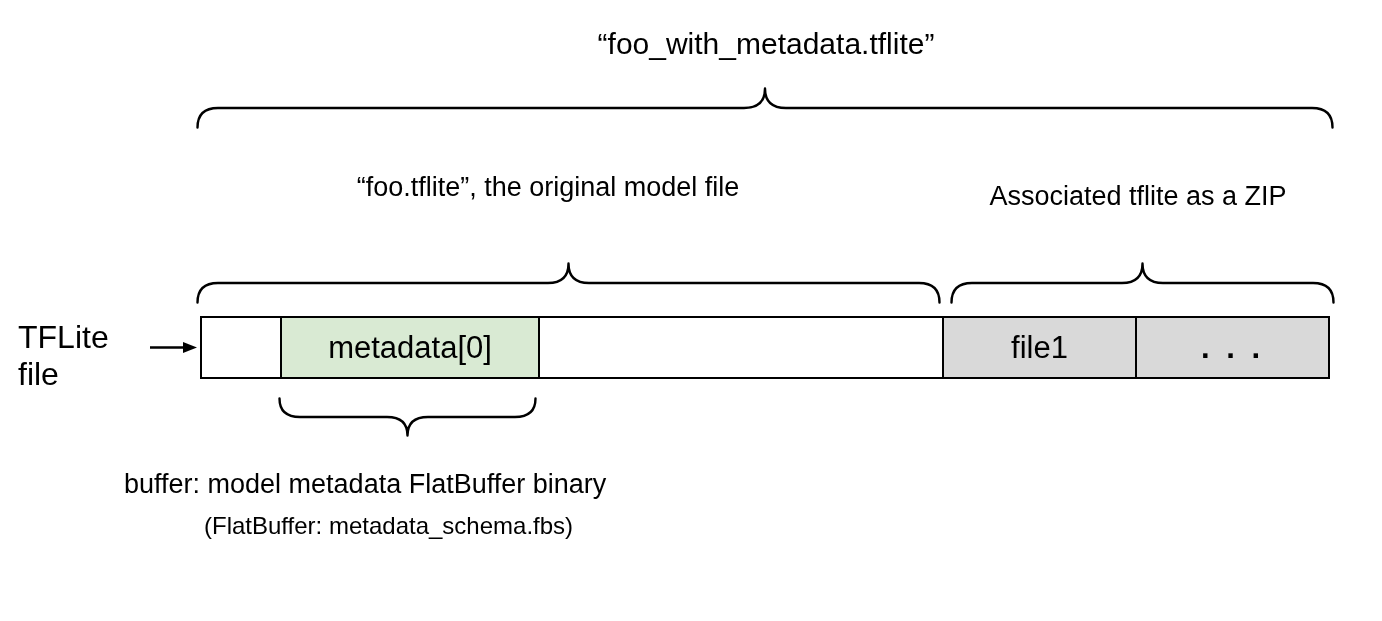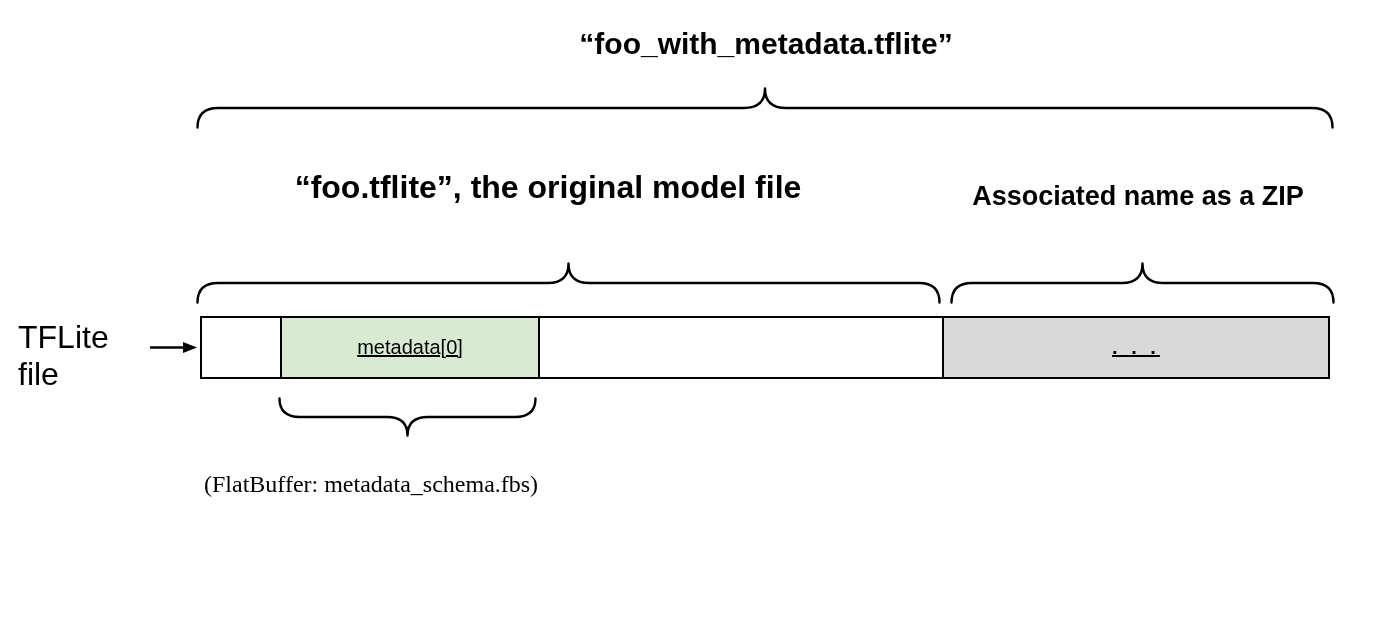--- a/index.html
+++ b/index.html
@@ -9,41 +9,41 @@
   }
   body {
     width: 1382px;
     height: 621px;
     position: relative;
     font-family: "Liberation Sans", sans-serif;
     color: #000000;
     overflow: hidden;
   }
   .abs { position: absolute; }
-  .centered { transform: translateX(-50%); font-weight: bold; }
+  .centered { transform: translateX(-50%); }
 
   #title {
     top: 27px;
     left: 766px;
     font-size: 30px;
     white-space: nowrap;
   }
 
   #top-brace { left: 196px; top: 87px; }
   #model-file-brace { left: 196px; top: 262px; }
   #zip-brace { left: 950px; top: 262px; }
   #metadata-brace { left: 278px; top: 397px; }
 
   #model-file-label {
     top: 170px;
     left: 548px;
     text-align: center;
     white-space: nowrap;
   }
-  #model-file-label .l1 { font-size: 32px; line-height: 34px; }
+  #model-file-label .l1 { font-size: 27px; line-height: 34px; }
   #model-file-label .l2 { font-size: 23px; line-height: 32px; }
 
   #associated-label {
     top: 181px;
     left: 1138px;
     font-size: 27px;
     white-space: nowrap;
   }
 
   #tflite-model-label {
@@ -65,42 +65,40 @@
     border: 2px solid #000000;
     display: flex;
     background: #ffffff;
   }
   .segment {
     box-sizing: border-box;
     height: 100%;
     display: flex;
     align-items: center;
     justify-content: center;
-    font-size: 20px;
+    font-size: 31px;
     white-space: nowrap;
-    text-decoration: underline;
   }
   .segment + .segment { border-left: 2px solid #000000; }
   .seg-header { width: 78px; background: #ffffff; }
   .seg-metadata { width: 258px; background: #d9ead3; }
   .seg-model-body { width: 404px; background: #ffffff; }
   .seg-file1 { width: 193px; background: #d9d9d9; }
   .seg-more { flex: 1; background: #d9d9d9; font-weight: bold; letter-spacing: 4px; }
 
   #metadata-annotation {
     left: 124px;
     top: 464px;
     font-size: 27px;
     line-height: 41px;
     white-space: nowrap;
   }
   #metadata-annotation .l3 {
     font-size: 24px;
     padding-left: 80px;
-    font-family: Liberation Serif, serif;
   }
 
   svg.brace path, svg.arrow line {
     fill: none;
     stroke: #000000;
     stroke-width: 2.4;
     stroke-linecap: round;
     stroke-linejoin: round;
   }
   svg.arrow polygon { fill: #000000; stroke: none; }
@@ -110,21 +108,21 @@
 
 <div class="abs centered" id="title">“foo_with_metadata.tflite”</div>
 
 <svg class="abs brace" id="top-brace" width="1138" height="42" viewBox="0 0 1138 42">
   <path d="M 1.5 40.5 Q 1.5 21 22 21 L 548 21 Q 569 21 569 1.5 Q 569 21 590 21 L 1116 21 Q 1136.5 21 1136.5 40.5"></path>
 </svg>
 
 <div class="abs centered" id="model-file-label">
   <div class="l1">“foo.tflite”, the original model file</div>
 </div>
-<div class="abs centered" id="associated-label">Associated name as a ZIP</div>
+<div class="abs centered" id="associated-label">Associated tflite as a ZIP</div>
 
 <svg class="abs brace" id="model-file-brace" width="745" height="42" viewBox="0 0 745 42">
   <path d="M 1.5 40.5 Q 1.5 21 22 21 L 352 21 Q 372.5 21 372.5 1.5 Q 372.5 21 393 21 L 723 21 Q 743.5 21 743.5 40.5"></path>
 </svg>
 <svg class="abs brace" id="zip-brace" width="385" height="42" viewBox="0 0 385 42">
   <path d="M 1.5 40.5 Q 1.5 21 22 21 L 172 21 Q 192.5 21 192.5 1.5 Q 192.5 21 213 21 L 363 21 Q 383.5 21 383.5 40.5"></path>
 </svg>
 
 <div class="abs" id="tflite-model-label">
   <div>TFLite</div>
@@ -132,22 +130,24 @@
 </div>
 <svg class="abs arrow" id="model-arrow" width="48" height="13" viewBox="0 0 48 13">
   <line x1="0" y1="6.5" x2="33" y2="6.5"></line>
   <polygon points="33,1 47,6.5 33,12"></polygon>
 </svg>
 
 <div class="abs" id="model-bar">
   <div class="segment seg-header"></div>
   <div class="segment seg-metadata">metadata[0]</div>
   <div class="segment seg-model-body"></div>
+  <div class="segment seg-file1">file1</div>
   <div class="segment seg-more">. . .</div>
 </div>
 
 <svg class="abs brace" id="metadata-brace" width="259" height="40" viewBox="0 0 259 40">
   <path d="M 1.5 1.5 Q 1.5 20 22 20 L 109 20 Q 129.5 20 129.5 38.5 Q 129.5 20 150 20 L 237 20 Q 257.5 20 257.5 1.5"></path>
 </svg>
 
 <div class="abs" id="metadata-annotation">
+  <div class="l2">buffer: model metadata FlatBuffer binary</div>
   <div class="l3">(FlatBuffer: metadata_schema.fbs)</div>
 </div>
 
 </body></html>

